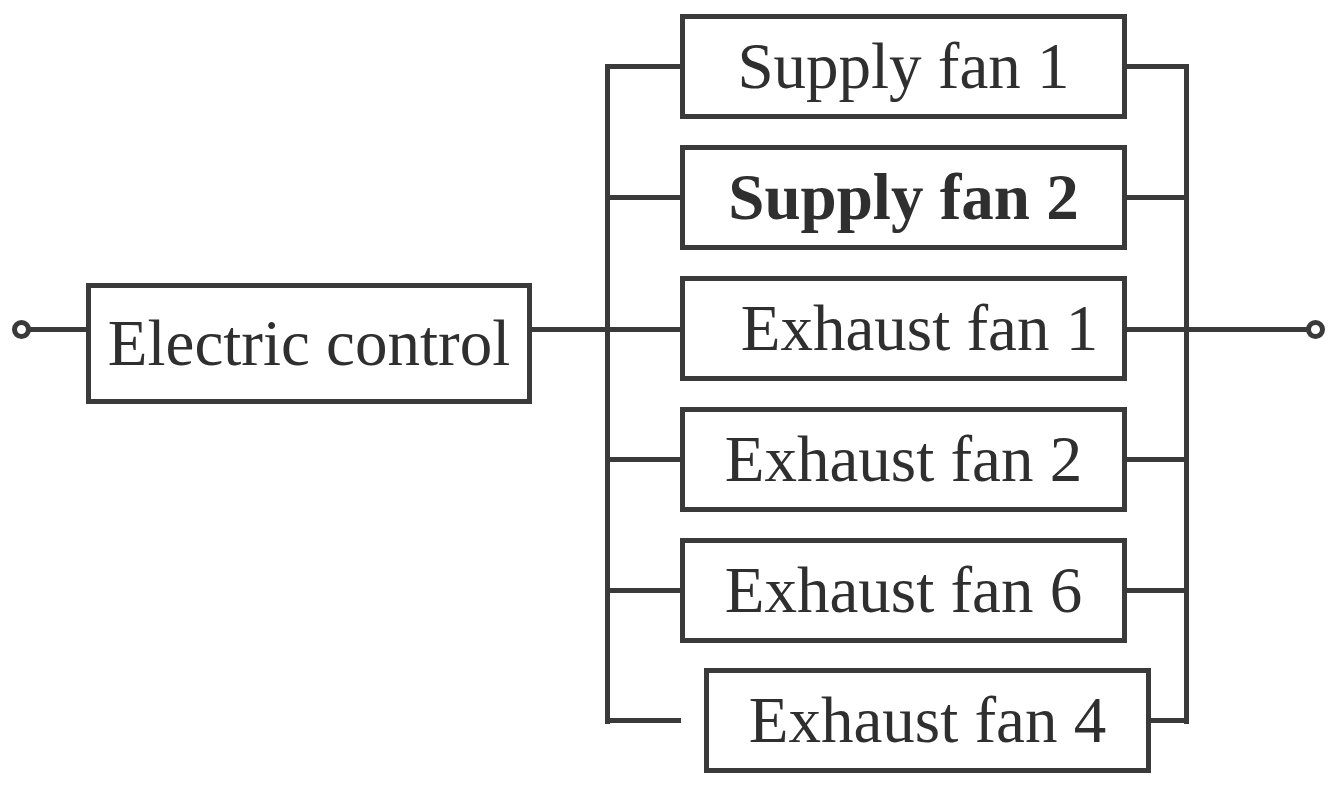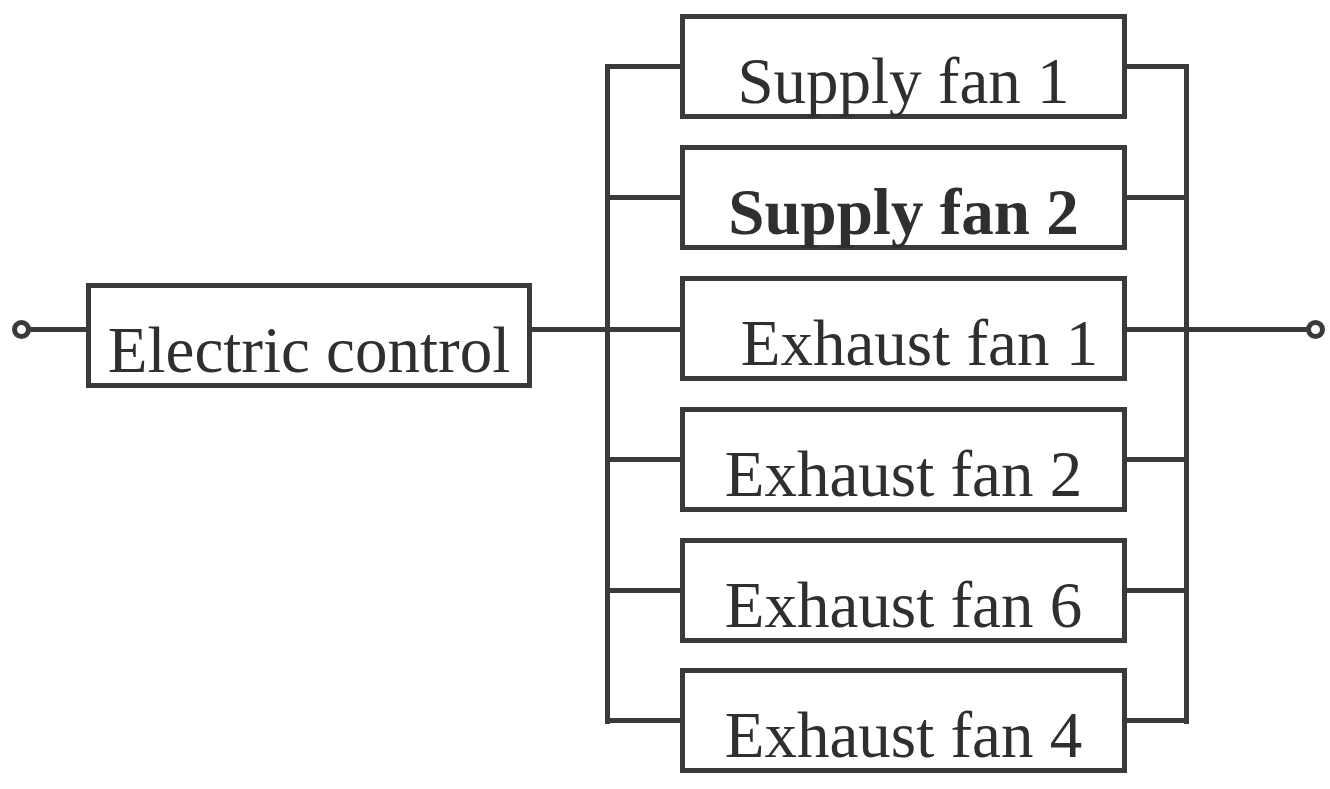--- a/index.html
+++ b/index.html
@@ -13,50 +13,50 @@
     width:1330px;height:789px;
     background:var(--bg-color);
     font-family:"Liberation Serif","DejaVu Serif",serif;
     overflow:hidden;
   }
   .block{
     position:absolute;
     box-sizing:border-box;
     border:5px solid var(--line-color);
     background:var(--bg-color);
-    display:flex;align-items:flex-end;justify-content:center;
+    display:flex;align-items:center;justify-content:center;
     color:var(--text-color);
     font-size:65px;
     line-height:1;
     white-space:nowrap;
   }
   .wire-h{
     position:absolute;height:5px;background:var(--line-color);
   }
   .wire-v{
     position:absolute;width:5px;background:var(--line-color);
   }
   .terminal{
     position:absolute;
     box-sizing:border-box;
     width:19px;height:19px;
     border:5px solid var(--line-color);
     border-radius:50%;
     background:var(--bg-color);
   }
   
-  #series-block{left:86px;top:283px;width:446px;height:105px;}
+  #series-block{left:86px;top:283px;width:446px;height:121px;}
   
   .branch{left:680px;width:447px;height:105px;}
   #branch-0{top:14px;}
   #branch-1{top:145px;font-weight:bold;}
   #branch-2{top:276px;padding-left:32px;}
   #branch-3{top:407px;}
   #branch-4{top:538px;}
-  #branch-5{top:668px;}
+  #branch-5{top:668px;margin-left:24px;}
   
   #terminal-left{left:12px;top:320px;}
   #terminal-right{left:1306px;top:320px;}
   
   #wire-in{left:29px;top:327px;width:58px;}
   #wire-mid{left:531px;top:327px;width:150px;}
   #wire-out{left:1126px;top:327px;width:181px;}
   
   #bus-left{left:605px;top:64px;height:660px;}
   #bus-right{left:1184px;top:64px;height:660px;}

